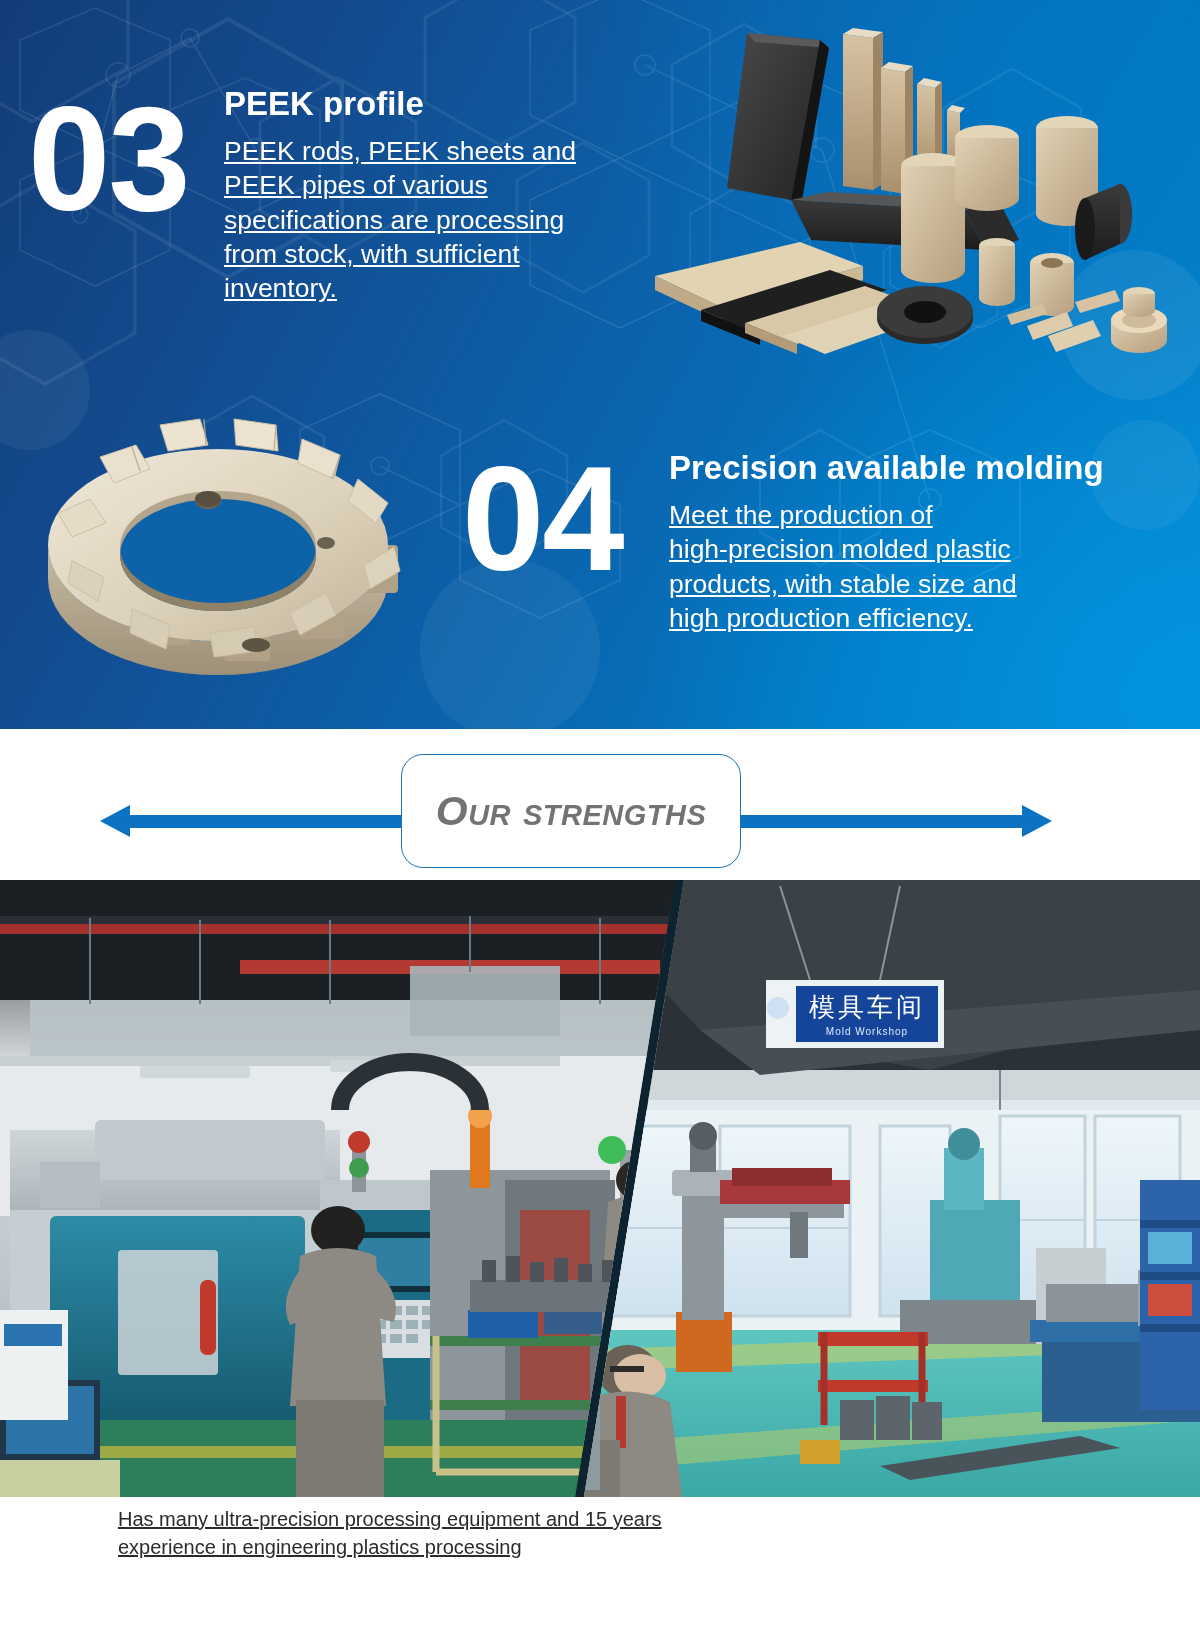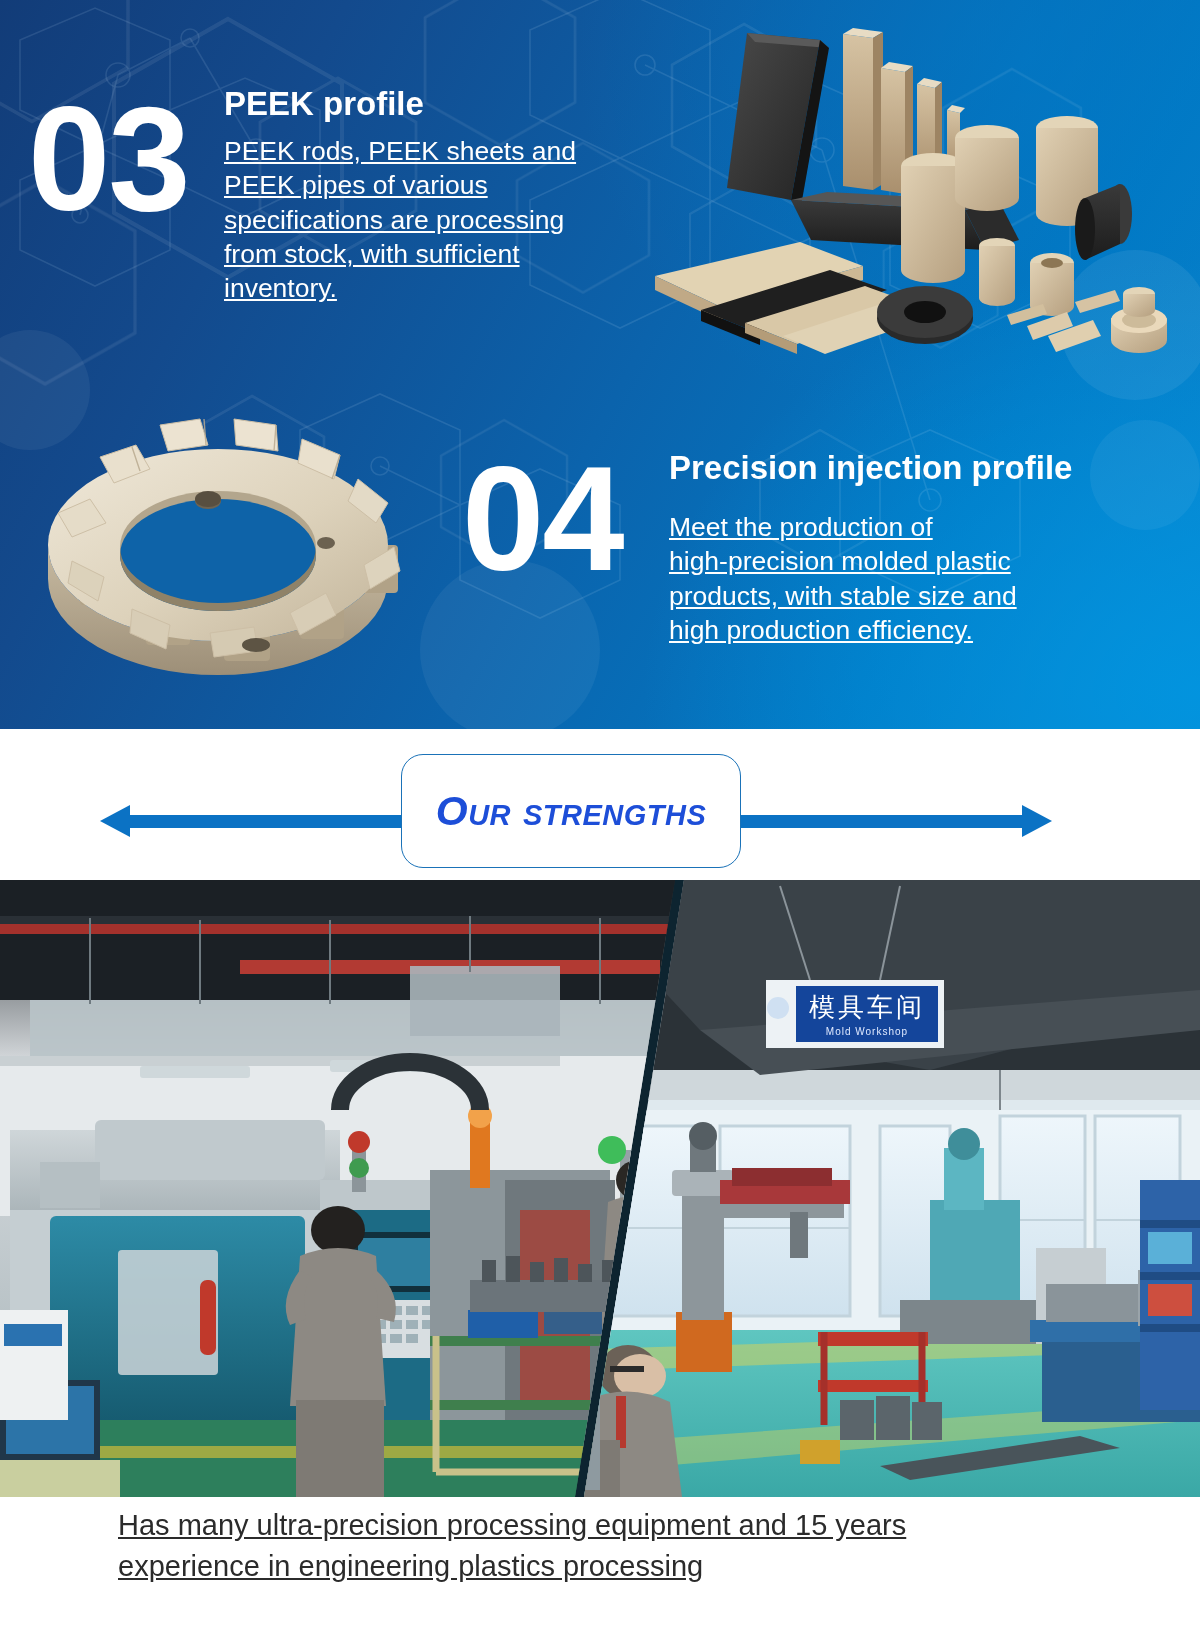--- a/index.html
+++ b/index.html
@@ -30,32 +30,32 @@
   .banner{position:absolute;left:0;top:729px;width:1200px;height:151px;background:#fff;}
   .arrowbar{position:absolute;top:86px;height:13px;background:#0b72c4;}
   .arrowbar.left{left:126px;width:286px;}
   .arrowbar.right{left:730px;width:292px;}
   .ahead{position:absolute;top:76px;width:0;height:0;border-top:16px solid transparent;
          border-bottom:16px solid transparent;}
   .ahead.l{left:100px;border-right:30px solid #0b72c4;}
   .ahead.r{left:1022px;border-left:30px solid #0b72c4;}
   .sbox{position:absolute;left:401px;top:25px;width:338px;height:112px;border:1.4px solid #1a72b8;
         border-radius:22px;background:#fff;display:flex;align-items:center;justify-content:center;}
-  .sbox span{font-size:41px;font-style:italic;font-weight:700;color:#1d4ed8;
+  .sbox span{font-size:41px;font-style:italic;font-weight:700;color:#737373;
              letter-spacing:.5px;font-variant:small-caps;white-space:nowrap;}
 
   
   .photos{position:absolute;left:0;top:880px;width:1200px;height:617px;overflow:hidden;background:#0d2430;padding-left:18px;}
   .ph{position:absolute;top:0;height:617px;overflow:hidden;}
   .phL{left:0;width:1200px;clip-path:polygon(0 0,675px 0,575px 617px,0 617px);}
   .phR{left:0;width:1200px;clip-path:polygon(684px 0,1200px 0,1200px 617px,584px 617px);}
   .phInner{position:absolute;inset:0;}
 
   
-  .caption{position:absolute;left:118px;top:1505px;width:1000px;font-size:29px;color:#2b2b2b;
+  .caption{position:absolute;left:118px;top:1505px;width:1000px;font-size:20px;color:#2b2b2b;
            line-height:1.42;}
 
   .nowrapline{display:block;text-decoration:underline;}
 </style>
 </head>
 <body>
 
 <div class="page">
 
   <div class="hero">
@@ -270,22 +270,22 @@
         <span class="nowrapline">specifications are processing</span>
         <span class="nowrapline">from stock, with sufficient</span>
         <span class="nowrapline">inventory.</span>
       </div>
     </div>
 
     <div class="blk" style="left:462px;top:448px;">
       <div class="bignum">04</div>
     </div>
     <div class="blk" style="left:669px;top:450px;width:500px;">
-      <div class="btitle">Precision injection profile</div>
-      <div class="bbody" style="margin-top:24px;">
+      <div class="btitle">Precision available molding</div>
+      <div class="bbody" style="margin-top:12px;">
         <span class="nowrapline">Meet the production of</span>
         <span class="nowrapline">high-precision molded plastic</span>
         <span class="nowrapline">products, with stable size and</span>
         <span class="nowrapline">high production efficiency.</span>
       </div>
     </div>
   </div>
 
   <div class="banner">
     <div class="ahead l"></div>

